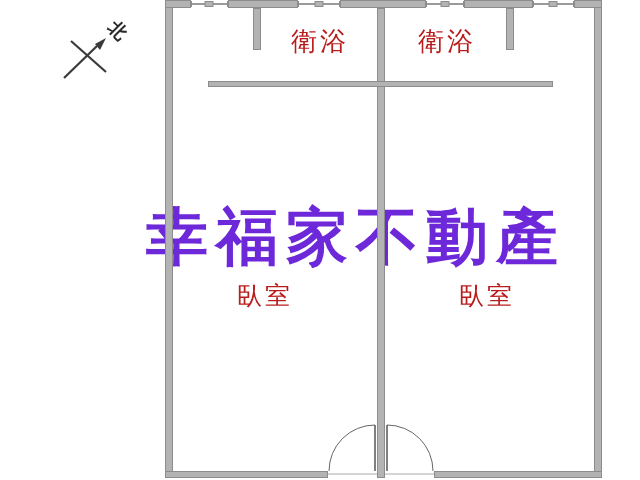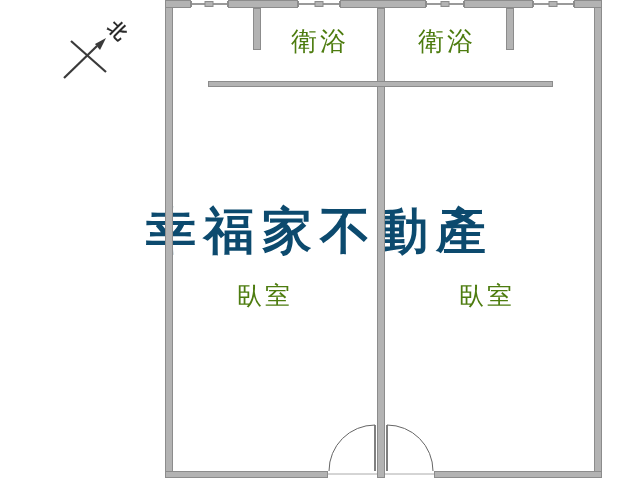--- a/index.html
+++ b/index.html
@@ -5,28 +5,28 @@
   html,body{margin:0;padding:0;background:#fff;}
   #stage{
     position:relative;width:640px;height:480px;background:#ffffff;
     font-family:"DejaVu Serif", serif;overflow:hidden;
   }
   .wall{
     position:absolute;background:#b3b3b3;
     box-shadow:inset 0 0 0 1px #8c8c8c;
   }
   .room-label{
-    position:absolute;color:#4d7c0f;font-size:26px;line-height:1;
+    position:absolute;color:#b91c1c;font-size:26px;line-height:1;
     letter-spacing:3px;white-space:nowrap;
   }
   .bedroom-label{font-size:25px;margin-top:27px;}
   .watermark{
     position:absolute;left:146px;top:206px;
     font-family:"DejaVu Sans", sans-serif;font-weight:bold;
-    font-size:50px;line-height:1;letter-spacing:8px;color:#0c4a6e;
+    font-size:62px;line-height:1;letter-spacing:8px;color:#6d28d9;
     white-space:nowrap;z-index:1;
   }
   .room-label{z-index:3;}
   .wall{z-index:2;}
   svg.overlay{position:absolute;left:0;top:0;z-index:2;}
 </style>
 </head>
 <body>
 
 <div id="stage">

